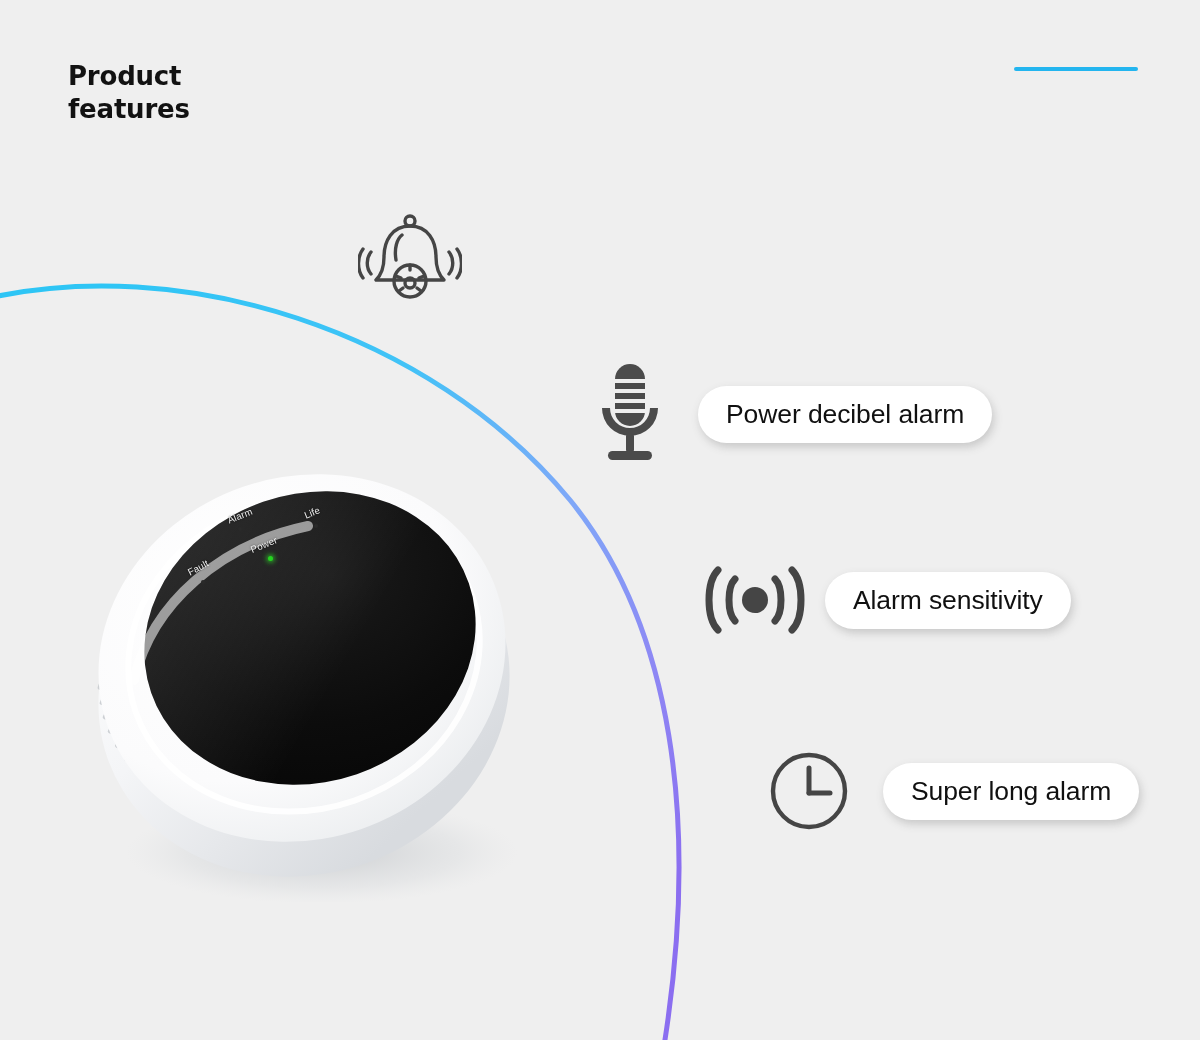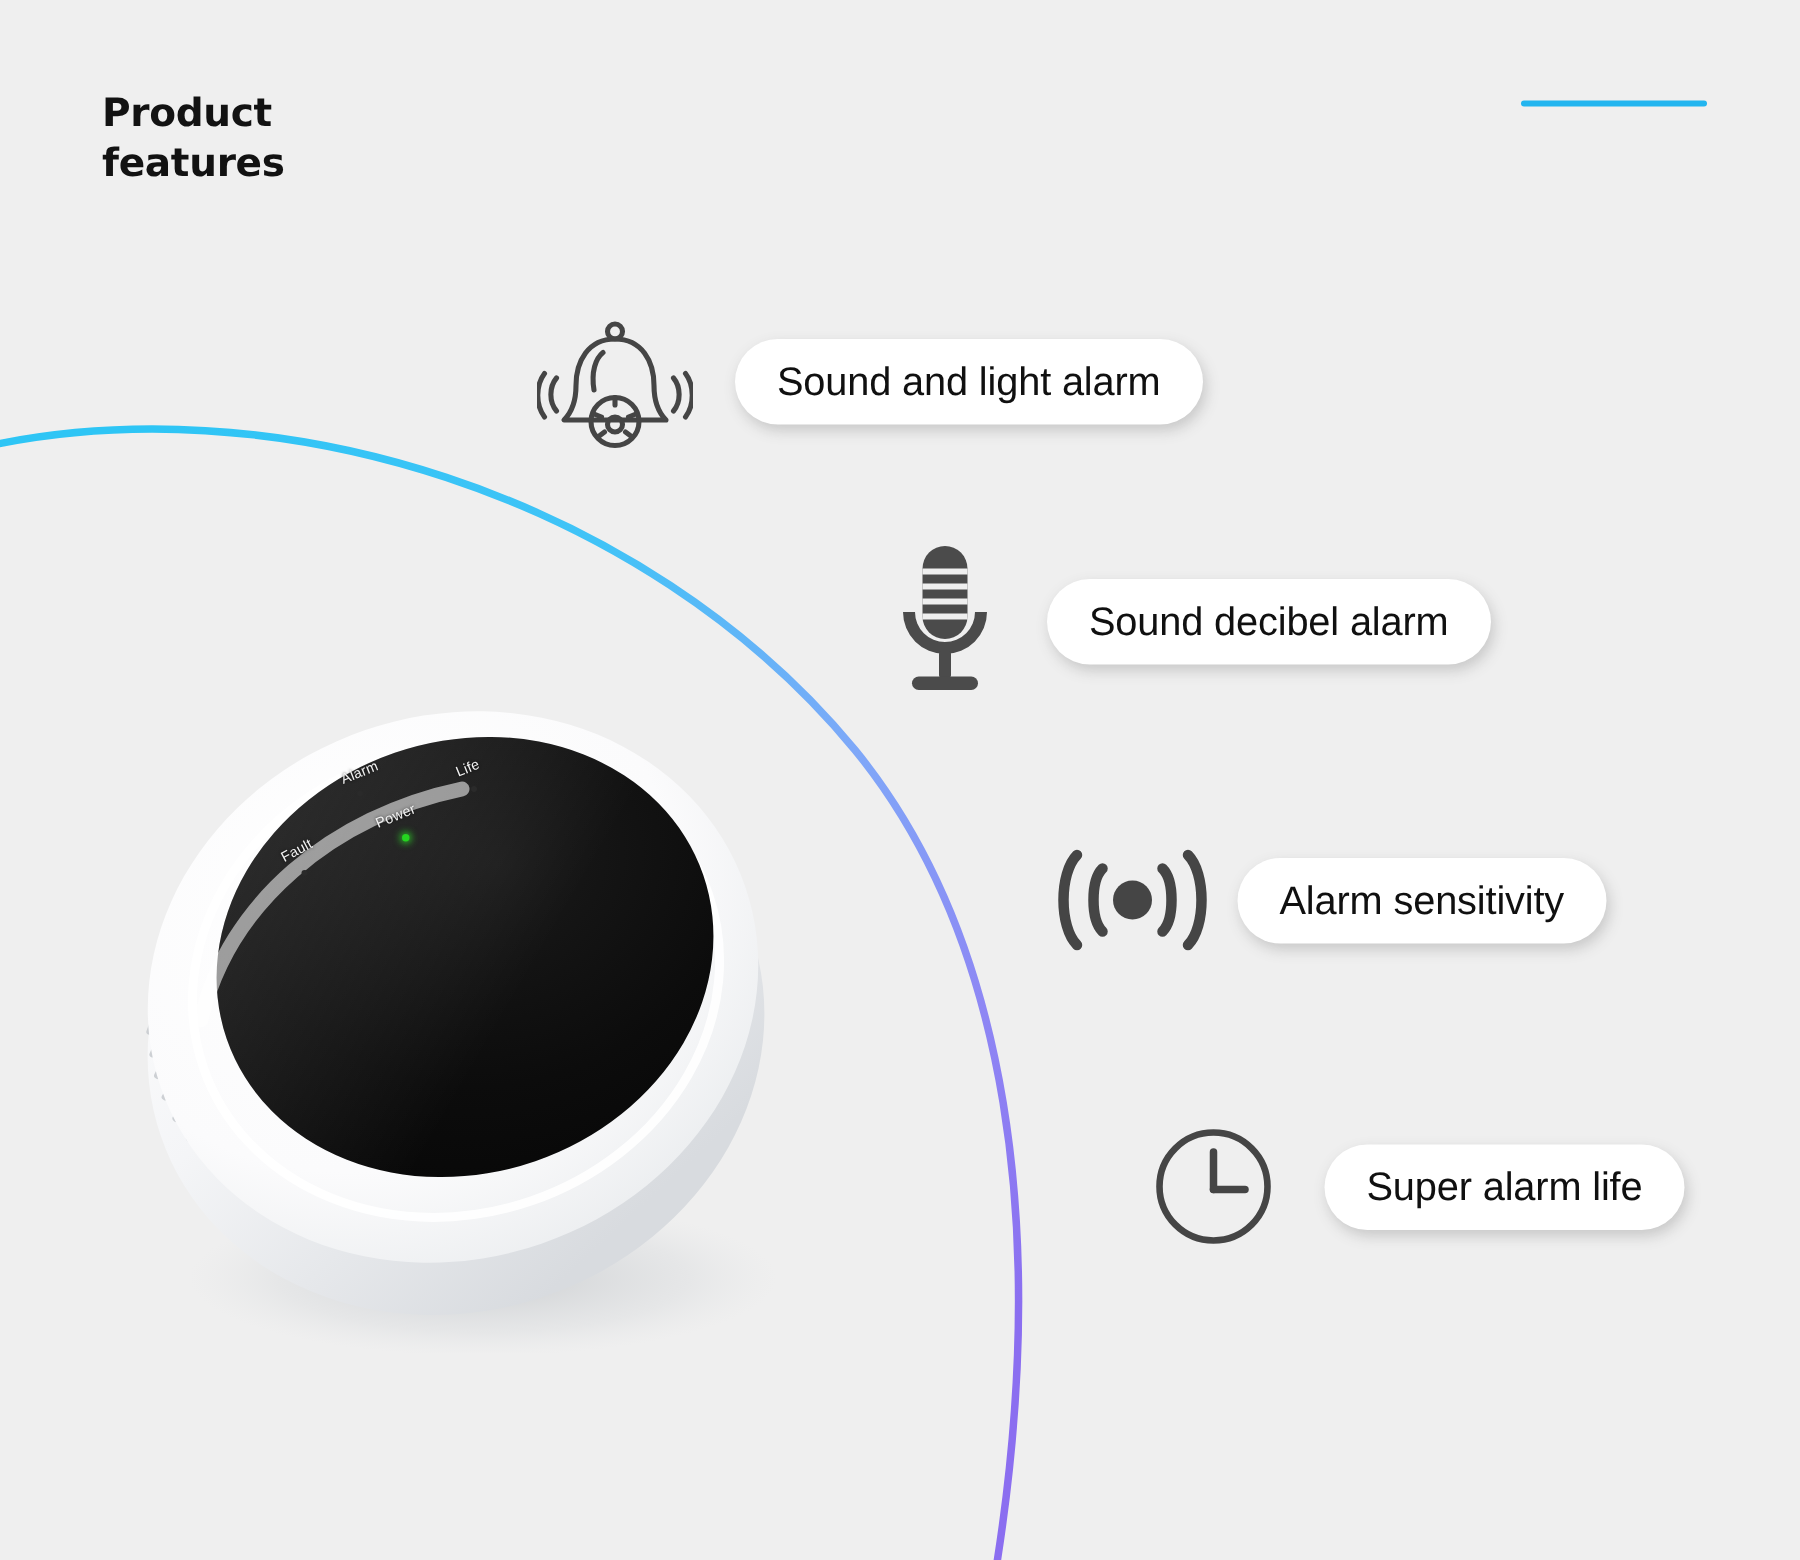--- a/index.html
+++ b/index.html
@@ -252,23 +252,20 @@
 
         <circle cx="52" cy="73" r="16"></circle>
         <path d="M 52 57 L 52 62"></path>
         <path d="M 38 68 L 43 70"></path>
         <path d="M 66 68 L 61 70"></path>
         <path d="M 41 83 L 45 80"></path>
         <path d="M 63 83 L 59 80"></path>
         <circle cx="52" cy="75" r="5"></circle>
       </g>
     </svg>
-    <div class="feature-pill">
-      <span>Sound and light alarm</span>
-    </div>
   </div>
 
   <div class="feature-row" id="row-1">
     <svg class="feature-icon" width="68" height="104" viewBox="0 0 68 104" xmlns="http://www.w3.org/2000/svg">
       <g fill="#4b4b4b">
 
         <rect x="19" y="2" width="30" height="62" rx="15"></rect>
 
         <path d="M 6 46 a 28 28 0 0 0 56 0 h -8 a 20 20 0 0 1 -40 0 z"></path>
 
@@ -278,21 +275,21 @@
       </g>
 
       <g stroke="#efefef" stroke-width="4" stroke-linecap="butt">
         <line x1="19" y1="19" x2="49" y2="19"></line>
         <line x1="19" y1="29" x2="49" y2="29"></line>
         <line x1="19" y1="39" x2="49" y2="39"></line>
         <line x1="19" y1="49" x2="49" y2="49"></line>
       </g>
     </svg>
     <div class="feature-pill">
-      <span>Sound decibel alarm</span>
+      <span>Power decibel alarm</span>
     </div>
   </div>
 
   <div class="feature-row" id="row-2">
     <svg class="feature-icon" width="100" height="76" viewBox="0 0 100 76" xmlns="http://www.w3.org/2000/svg">
       <circle cx="50" cy="38" r="13" fill="#454545"></circle>
       <g fill="none" stroke="#454545" stroke-width="7" stroke-linecap="round">
         <path d="M 30 17 C 22 25, 22 51, 30 59"></path>
         <path d="M 13 8  C 1 20, 1 56, 13 68"></path>
         <path d="M 70 17 C 78 25, 78 51, 70 59"></path>
@@ -306,17 +303,17 @@
 
   <div class="feature-row" id="row-3">
     <svg class="feature-icon" width="86" height="86" viewBox="0 0 86 86" xmlns="http://www.w3.org/2000/svg">
       <circle cx="43" cy="43" r="36" fill="none" stroke="#454545" stroke-width="4.4"></circle>
       <g stroke="#454545" stroke-width="5" stroke-linecap="round" fill="none">
         <path d="M 43 20 L 43 45"></path>
         <path d="M 43 45 L 64 45"></path>
       </g>
     </svg>
     <div class="feature-pill">
-      <span>Super alarm life</span>
+      <span>Super long alarm</span>
     </div>
   </div>
 
 </div>
 
 </body></html>

